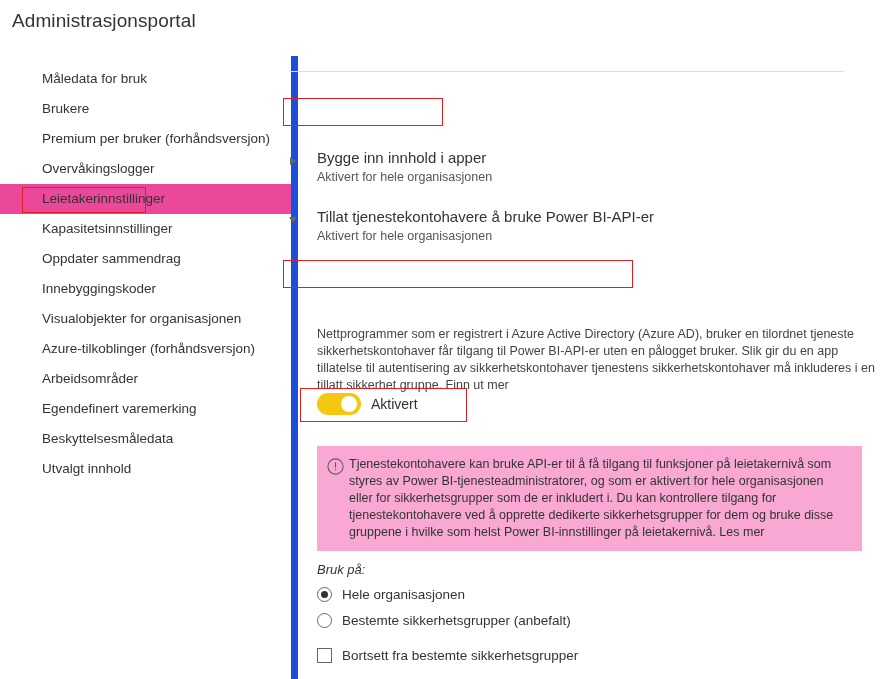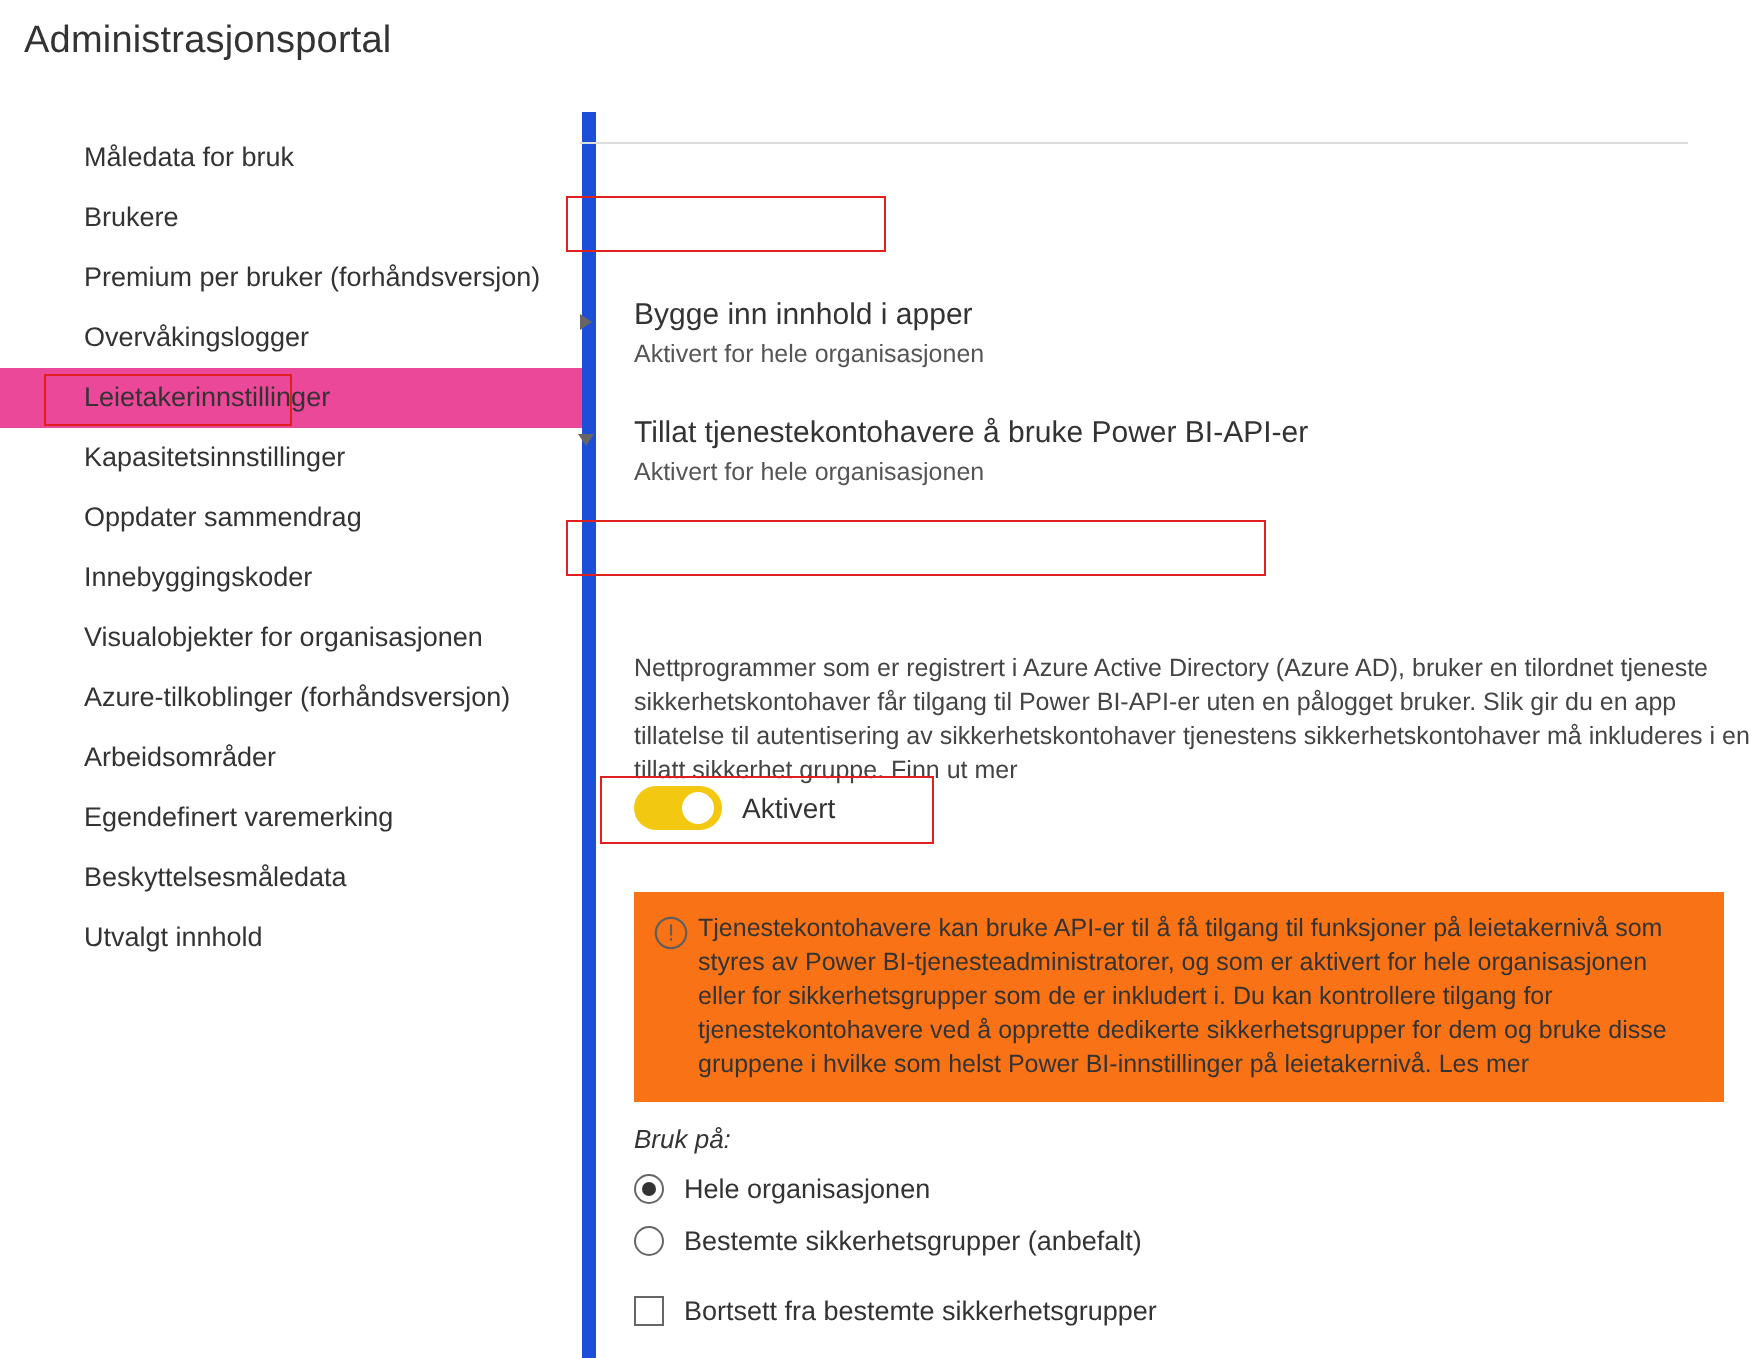--- a/index.html
+++ b/index.html
@@ -164,21 +164,21 @@
     width: 167px; height: 34px;
     border: 1.5px solid #e02020;
     pointer-events: none;
   }
   
   .warning {
     position: absolute;
     left: 53px; top: 390px;
     width: 545px;
     min-height: 98px;
-    background: #f97316;
+    background: #f9a8d4;
     display: flex;
     padding: 10px 12px 10px 10px;
   }
   .warn-icon {
     flex: 0 0 22px;
     margin-top: 2px;
   }
   .warn-text {
     font-size: 12.5px;
     line-height: 17px;

